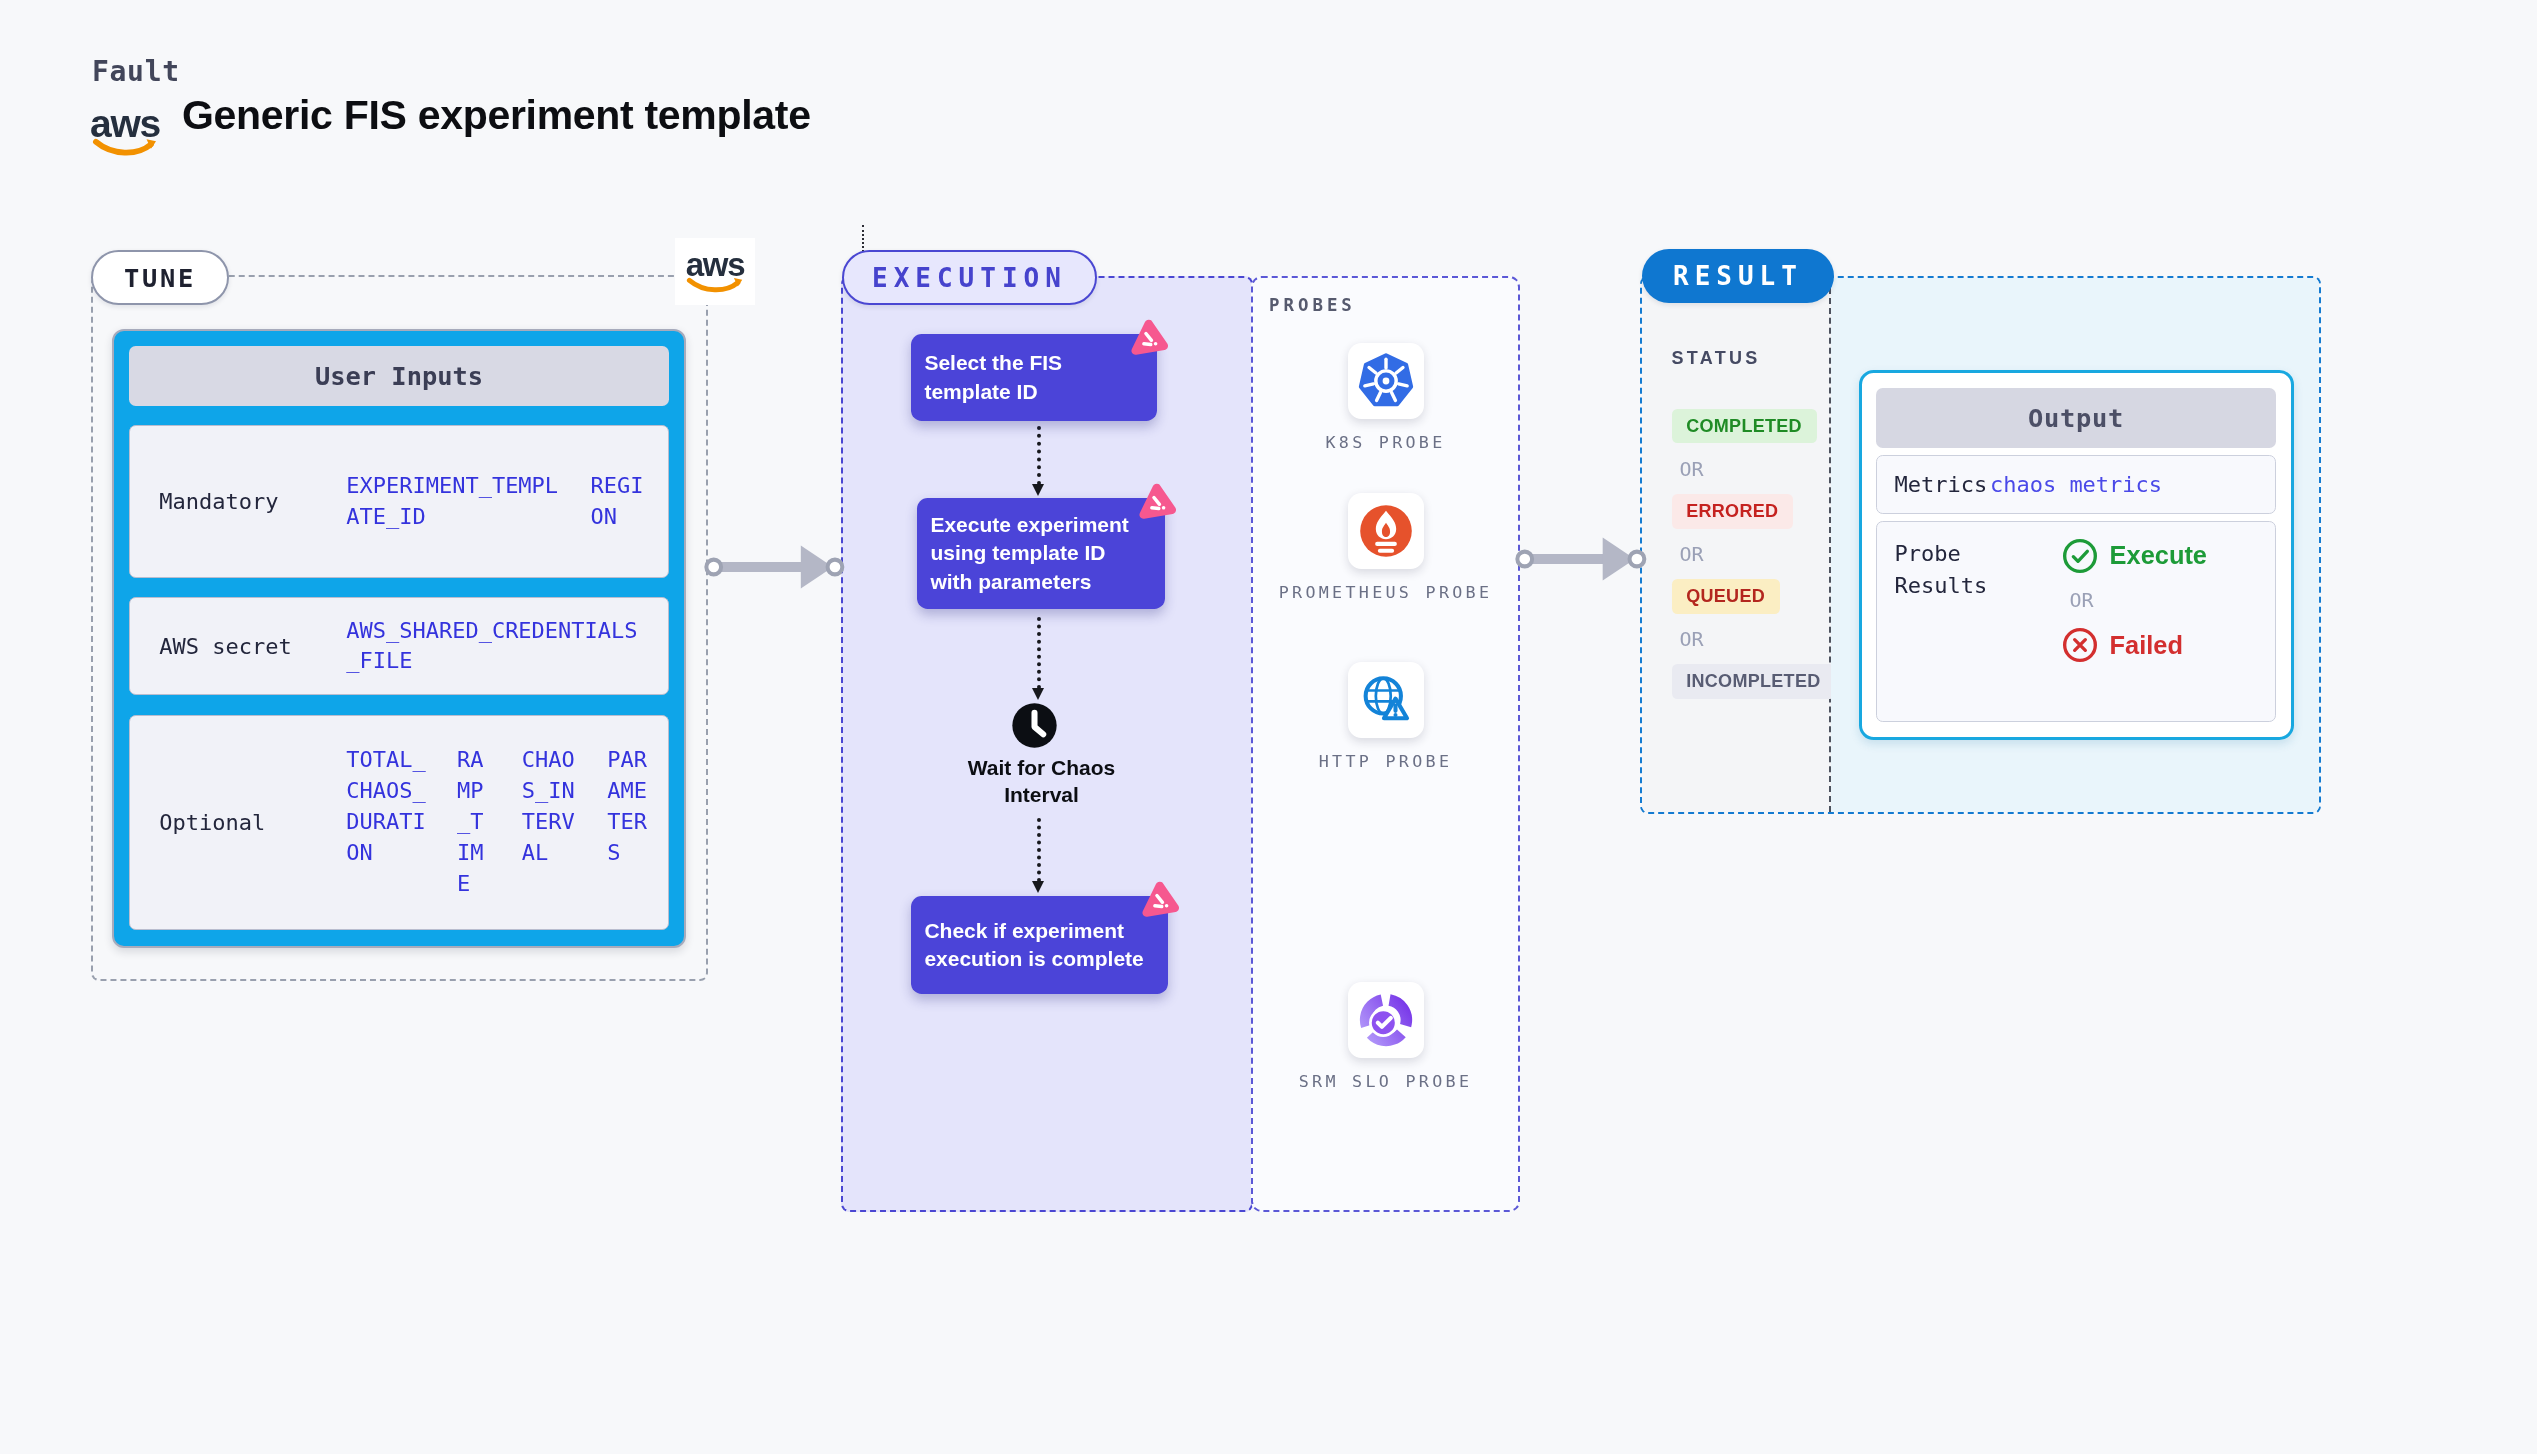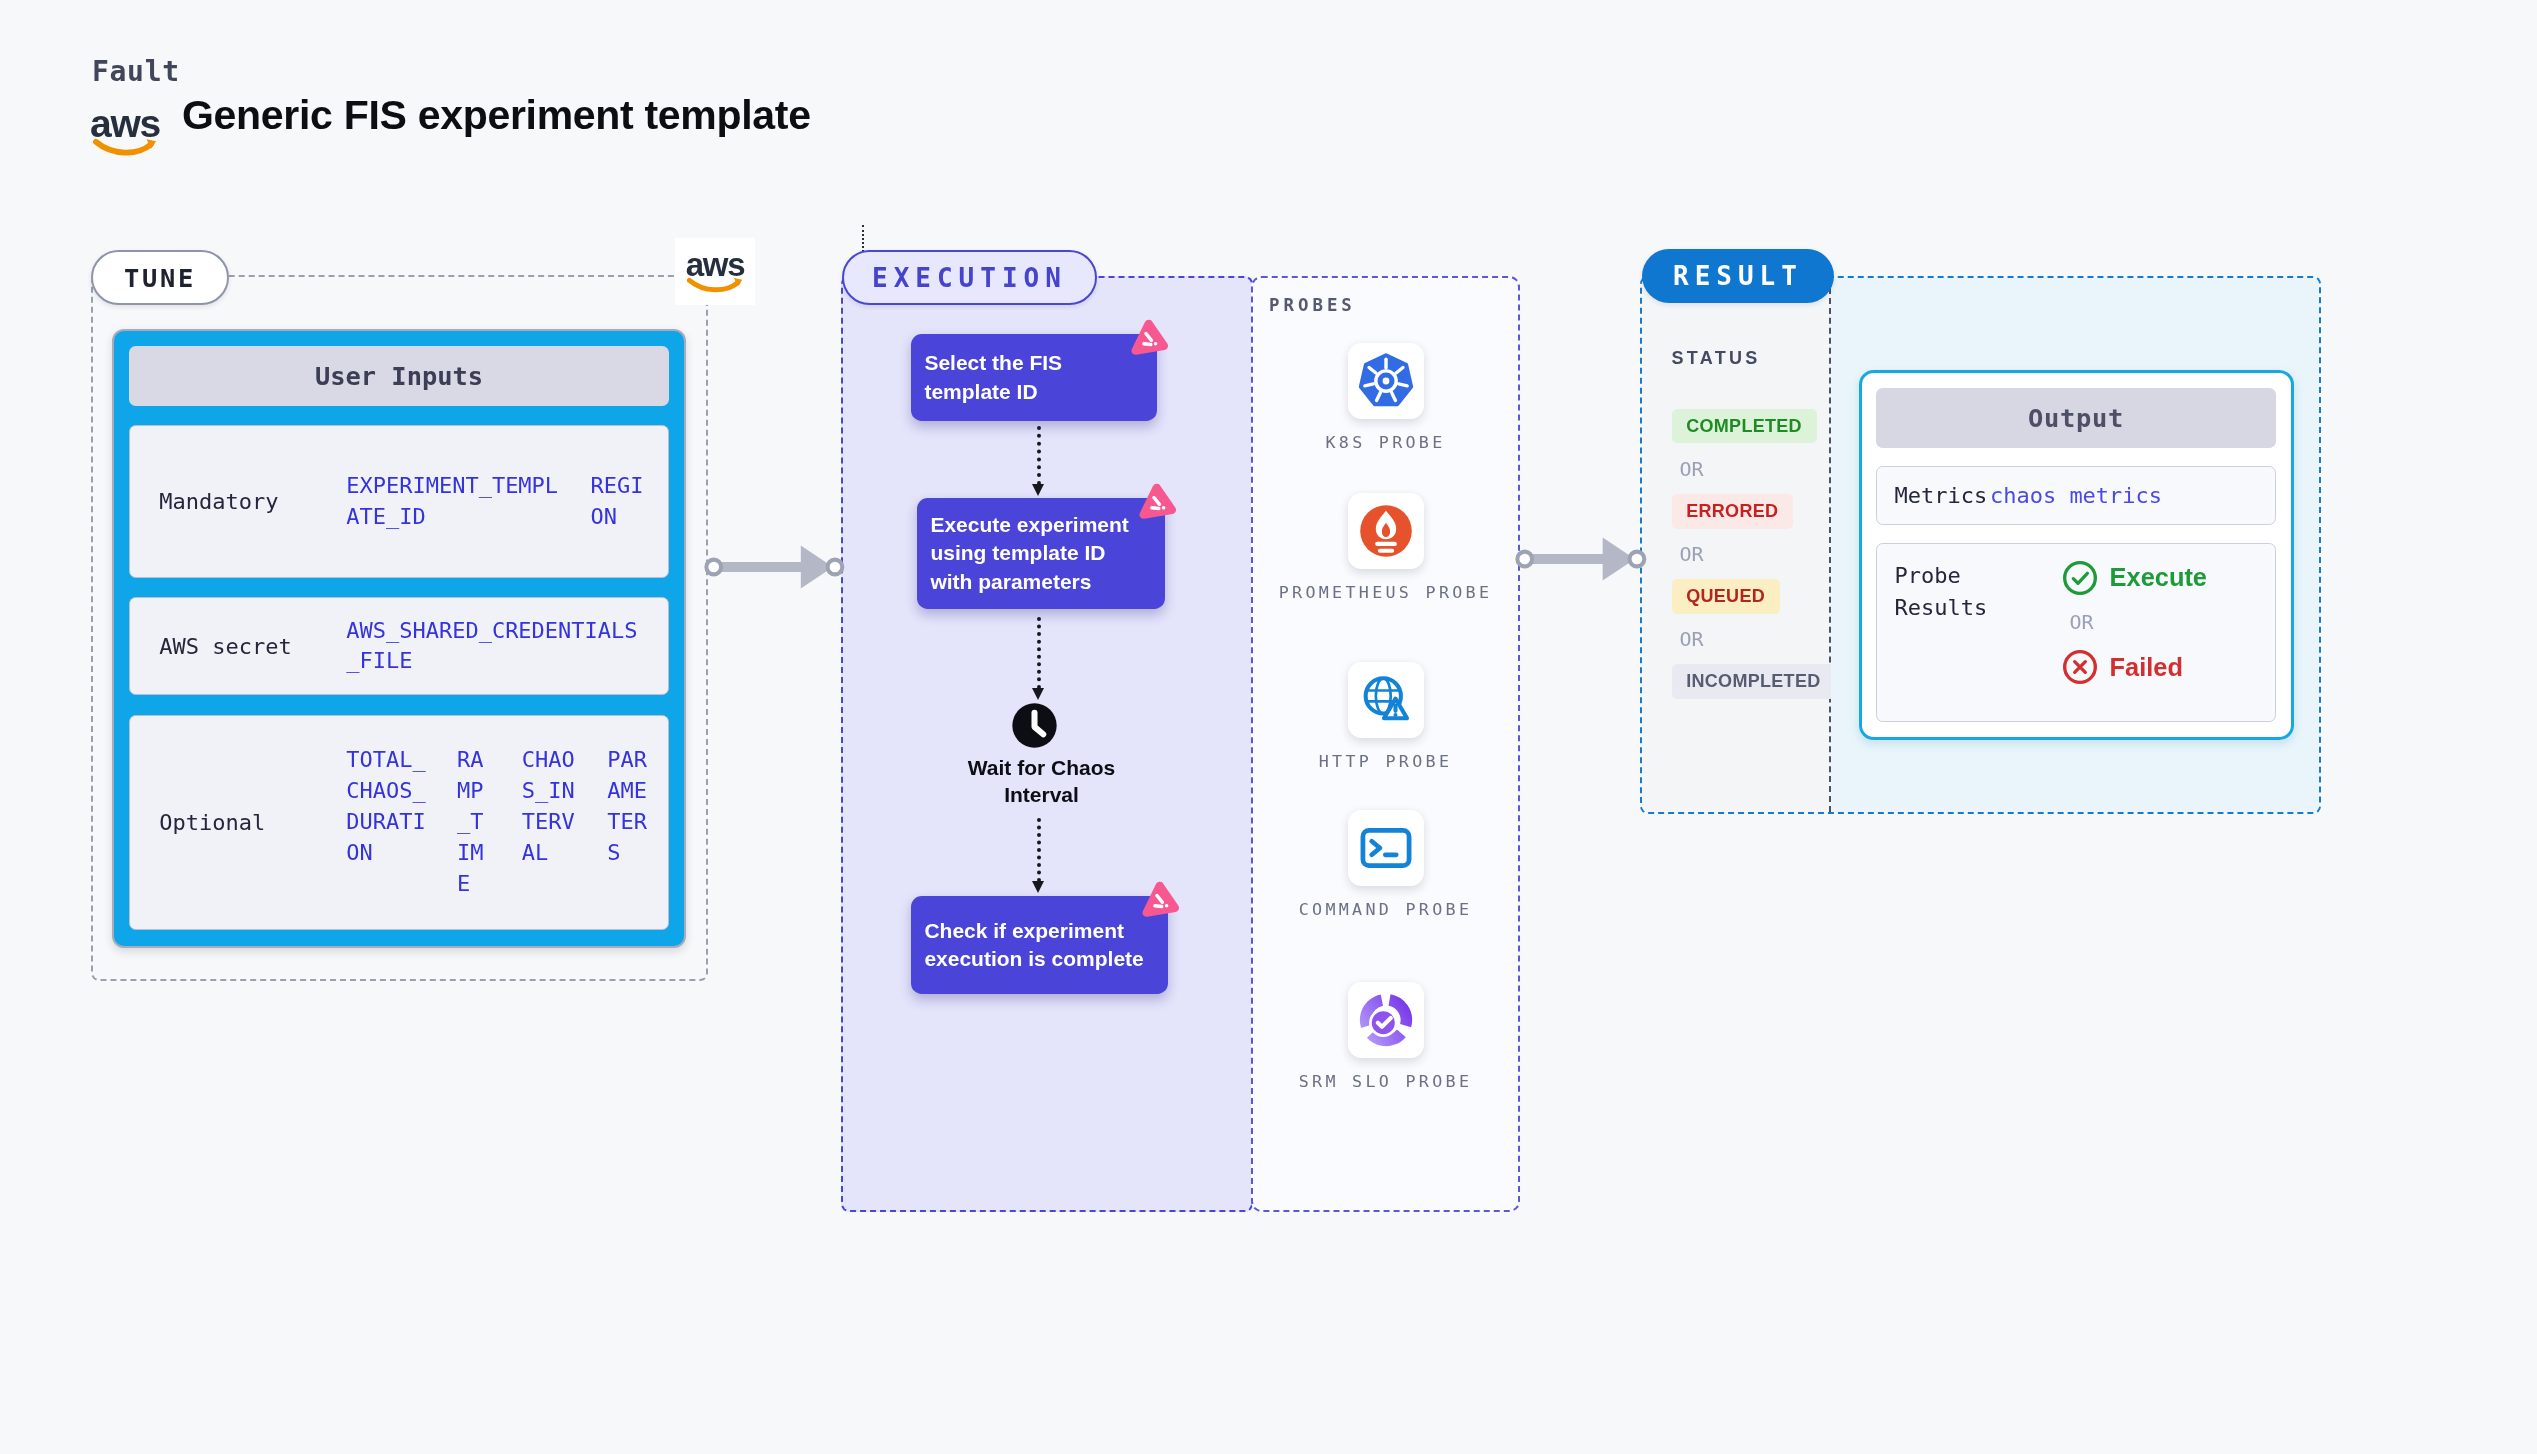--- a/index.html
+++ b/index.html
@@ -98,21 +98,21 @@
   
   .status-col{width:189px;flex:none;background:#f4f5f7;border-right:2px dashed #4c525e;
     box-sizing:border-box;padding:70px 0 0 29.5px;}
   .status-title{font-size:18px;font-weight:700;color:#454a63;letter-spacing:3.3px;}
   .status-list{margin-top:28px;display:flex;flex-direction:column;align-items:flex-start;}
   .status-badge{border-radius:5.4px;padding:6.7px 14.7px;font-size:18px;font-weight:700;letter-spacing:0.3px;}
   .status-or{font-family:"DejaVu Sans Mono",monospace;font-size:20px;color:#9aa0b6;margin:13.4px 0 13.4px 8px;}
   .output-col{flex:1;background:#e9f5fb;position:relative;}
   .output-card{position:absolute;left:27.5px;top:92px;width:435px;height:370px;box-sizing:border-box;
     background:#ffffff;border:3.3px solid #18a8e0;border-radius:14.7px;padding:14.7px;
-    box-shadow:0 4px 9.4px rgba(20,110,160,.16);display:flex;flex-direction:column;gap:18px;}
+    box-shadow:0 4px 9.4px rgba(20,110,160,.16);display:flex;flex-direction:column;gap:7px;}
   .output-header{flex:none;height:60px;background:#d6d7e2;border-radius:6.7px;display:flex;align-items:center;justify-content:center;
     font-family:"DejaVu Sans Mono",monospace;font-size:25.4px;font-weight:700;color:#4c4f66;letter-spacing:0.7px;}
   .out-row{box-sizing:border-box;background:#f8f9fd;border:1.3px solid #ccd0dd;border-radius:6.7px;position:relative;}
   .metrics-row{flex:none;height:59px;display:flex;align-items:center;}
   .metrics-label{position:absolute;left:17.4px;font-family:"DejaVu Sans Mono",monospace;font-size:22px;color:#23263c;}
   .metrics-value{width:100%;text-align:center;font-family:"DejaVu Sans Mono",monospace;font-size:22px;color:#4a49e8;}
   .proberes-row{flex:1;display:flex;padding:16px 0 0 17.4px;}
   .proberes-label{width:127px;flex:none;font-family:"DejaVu Sans Mono",monospace;font-size:22px;color:#23263c;line-height:1.45;}
   .proberes-values{display:flex;flex-direction:column;align-items:flex-start;margin-left:40px;}
   .res-line{display:flex;align-items:center;gap:12px;}
@@ -272,30 +272,20 @@
           <line x1="28" y1="58" x2="76" y2="58" stroke-width="4"></line>
         </g>
         <path d="M70 54 L87 83 H53 Z" fill="#ffffff" stroke="#1383d8" stroke-width="6" stroke-linejoin="round"></path>
         <line x1="70" y1="64" x2="70" y2="72" stroke="#1383d8" stroke-width="6" stroke-linecap="round"></line>
         <circle cx="70" cy="78" r="3" fill="#1383d8"></circle>
       </svg>
     </div>
     <div class="probe-label">HTTP PROBE</div>
   </div>
 
-  <div class="probe-item probe-cmd">
-    <div class="probe-card">
-      <svg viewBox="0 0 112 112">
-        <rect x="22" y="30" width="68" height="52" rx="9" fill="none" stroke="#1383d8" stroke-width="7"></rect>
-        <path d="M35 46 l12 10 l-12 10" fill="none" stroke="#1383d8" stroke-width="7" stroke-linecap="round" stroke-linejoin="round"></path>
-        <line x1="55" y1="66" x2="71" y2="66" stroke="#1383d8" stroke-width="7" stroke-linecap="round"></line>
-      </svg>
-    </div>
-    <div class="probe-label">COMMAND PROBE</div>
-  </div>
 
   <div class="probe-item probe-srm">
     <div class="probe-card">
       <svg viewBox="0 0 112 112">
         <defs>
           <linearGradient id="srmGrad" x1="0" y1="0" x2="1" y2="1">
             <stop offset="0" stop-color="#b49bfa"></stop>
             <stop offset="1" stop-color="#7634e8"></stop>
           </linearGradient>
         </defs>

